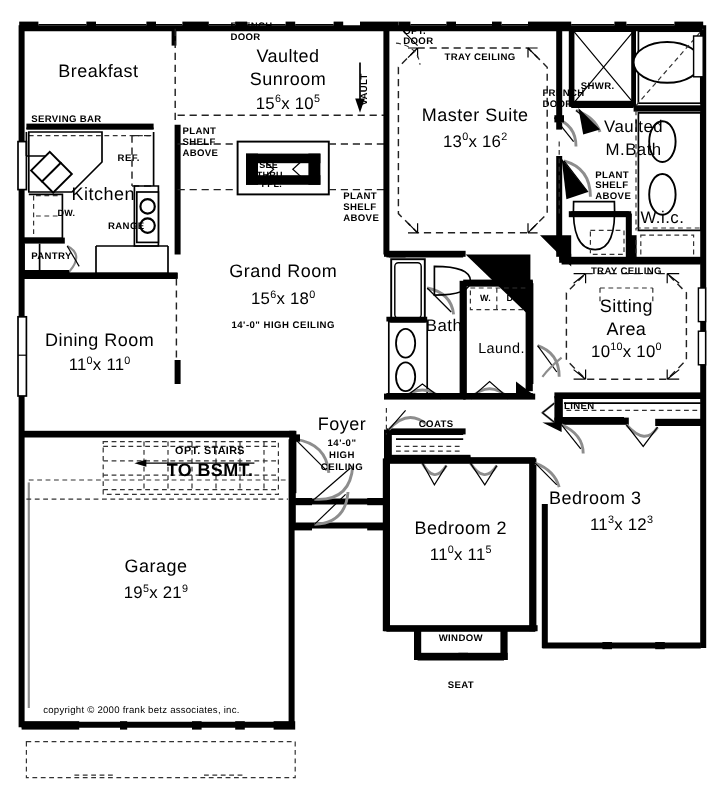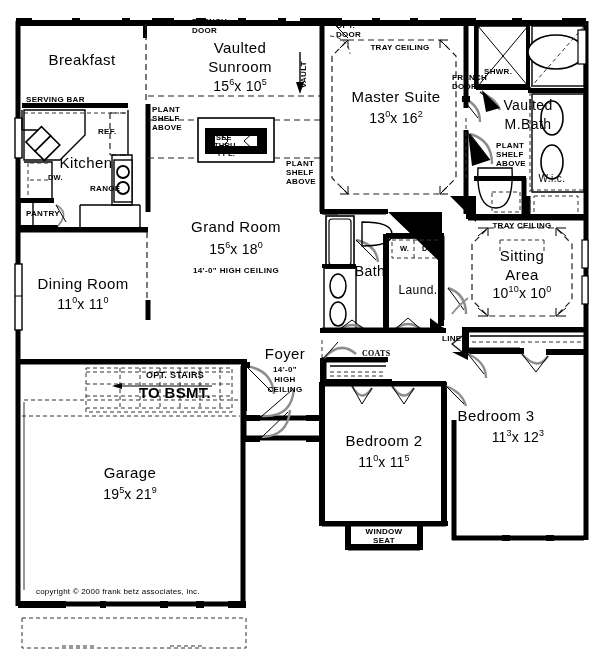--- a/index.html
+++ b/index.html
@@ -396,21 +396,21 @@
 </div>
 
 <div class="lbl room-name ctr" style="left:396px;top:89px;">Master Suite</div>
 <div class="lbl room-dim ctr" style="left:396px;top:110px;">
   <span>13</span><sup>0</sup>x <span>16</span><sup>2</sup>
 </div>
 
 <div class="lbl room-name ctr" style="left:528px;top:98px;font-size:14px;">Vaulted</div>
 <div class="lbl room-name ctr" style="left:528px;top:117px;font-size:14px;">M.Bath</div>
 
-<div class="lbl room-name ctr" style="left:552px;top:174px;font-size:10px;">W.i.c.</div>
+<div class="lbl room-name ctr" style="left:552px;top:174px;font-size:14px;">W.i.c.</div>
 
 <div class="lbl room-name ctr" style="left:370px;top:264px;font-size:14px;">Bath</div>
 
 <div class="lbl room-name ctr" style="left:418px;top:284px;font-size:12px;">Laund.</div>
 
 <div class="lbl room-name ctr" style="left:522px;top:248px;">Sitting</div>
 <div class="lbl room-name ctr" style="left:522px;top:267px;">Area</div>
 <div class="lbl room-dim ctr" style="left:522px;top:285px;">
   <span>10</span><sup>10</sup>x <span>10</span><sup>0</sup>
 </div>
@@ -459,25 +459,25 @@
 
 <div class="lbl note" style="left:484px;top:22px;margin-top:46px;">SHWR.</div>
 
 <div class="lbl note" style="left:496px;top:142px;">PLANT</div>
 <div class="lbl note" style="left:496px;top:151px;">SHELF</div>
 <div class="lbl note" style="left:496px;top:160px;">ABOVE</div>
 
 <div class="lbl note-sm" style="left:400px;top:245px;">W.</div>
 <div class="lbl note-sm" style="left:422px;top:245px;">D.</div>
 
-<div class="lbl note" style="left:442px;top:335px;text-align:right;">LINEN</div>
-<div class="lbl note" style="left:362px;top:350px;font-family:Liberation Serif, serif;">COATS</div>
+<div class="lbl note" style="left:470px;top:335px;text-align:right;">LINEN</div>
+<div class="lbl note" style="left:349px;top:350px;">COATS</div>
 
 <div class="lbl note ctr" style="left:384px;top:528px;">WINDOW</div>
-<div class="lbl note ctr" style="left:384px;top:537px;">SEAT</div>
+<div class="lbl note ctr" style="left:384px;top:567px;">SEAT</div>
 
 <div class="lbl note ctr" style="left:175px;top:371px;font-size:9px;">OPT. STAIRS</div>
 <div class="lbl note ctr" style="left:175px;top:385px;font-size:15px;">TO BSMT.</div>
 
 <div class="lbl copy" style="left:36px;top:588px;">copyright © 2000 frank betz associates, inc.</div>
 
 
 </div>
 
 </body></html>

